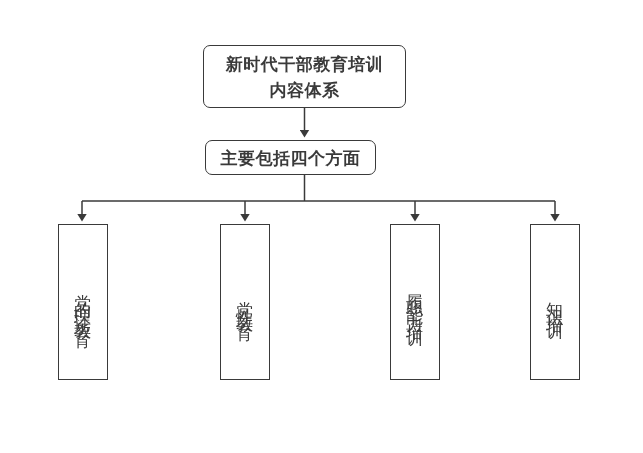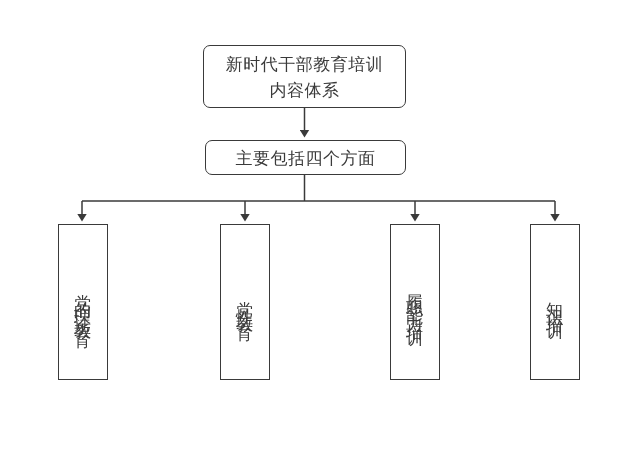--- a/index.html
+++ b/index.html
@@ -32,40 +32,41 @@
     border: 1.5px solid #3a3a3a;
     background: #ffffff;
     color: #3a3a3a;
     display: flex;
     align-items: center;
     justify-content: center;
     text-align: center;
   }
   .node.rounded {
     border-radius: 7px;
+    font-weight: bold;
   }
   .node-label {
     font-size: 17px;
     line-height: 26px;
     color: #3a3a3a;
     letter-spacing: 0.5px;
     white-space: pre-line;
   }
   
   #node-root {
     left: 203px;
     top: 45px;
     width: 203px;
     height: 63px;
   }
   
   #node-branch {
     left: 205px;
     top: 140px;
-    width: 201px;
+    width: 171px;
     height: 35px;
   }
   
   .node.vertical {
     width: 50px;
     top: 224px;
     height: 156px;
   }
   .node.vertical .node-label {
     writing-mode: vertical-rl;

